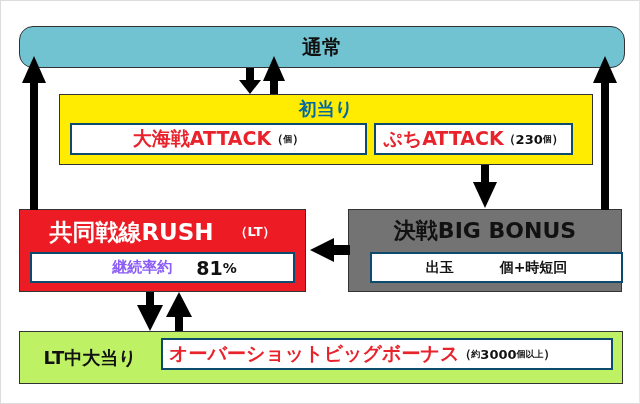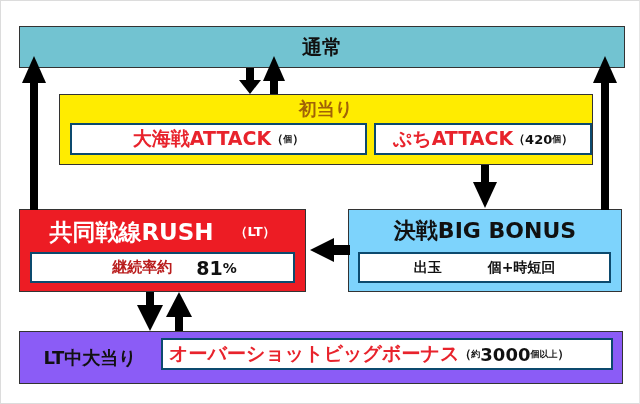--- a/index.html
+++ b/index.html
@@ -16,69 +16,69 @@
   .red { color: #e8232c; }
   .small { font-size: 12px; color: #111; }
   .xs { font-size: 9px; color: #111; }
   .arrow { position: absolute; }
 </style>
 </head>
 <body>
 
 <div class="frame"></div>
 
-<div class="box center" style="left:19px; top:26px; width:606px; height:42px; background:#72c3d1;">
+<div class="box center" style="left:19px; top:26px; width:606px; height:42px; background:#72c3d1;border-radius:14px;">
   <span style="font-size:20px; color:#111;">通常</span>
 </div>
 
 <div class="box" style="left:59px; top:94px; width:534px; height:71px; background:#ffec00;">
-  <div class="center" style="position:absolute; left:0; right:0; top:2px; height:24px; font-size:18px; color:#a16207;">初当り</div>
+  <div class="center" style="position:absolute; left:0; right:0; top:2px; height:24px; font-size:18px; color:#0369a1;">初当り</div>
   <div class="inner" style="left:10px; top:28px; width:297px; height:32px;">
     <span class="red" style="font-size:19px;">大海戦ATTACK</span>
     <span class="small">（</span>
     <span class="xs">個</span>
     <span class="small">）</span>
   </div>
-  <div class="inner" style="left:314px; top:28px; width:218px; height:32px;">
+  <div class="inner" style="left:314px; top:28px; width:199px; height:32px;">
     <span class="red" style="font-size:19px;">ぷちATTACK</span>
     <span class="small">（</span>
-    <span class="small" style="font-size:13px;">420</span>
+    <span class="small" style="font-size:13px;">230</span>
     <span class="xs">個</span>
     <span class="small">）</span>
   </div>
 </div>
 
 <div class="box" style="left:19px; top:209px; width:287px; height:83px; background:#ed1c24;text-align:center;">
   <div class="center" style="position:absolute; left:0; right:0; top:4px; height:36px; color:#fff;">
     <span style="font-size:23px;">共同戦線RUSH</span>
     <span style="font-size:13px;margin-left:21px;">（LT）</span>
   </div>
   <div class="inner" style="left:10px; top:42px; width:265px; height:31px;">
-    <span style="font-size:15px; color:#b91c1c;margin-left:24px;">継続率約</span>
+    <span style="font-size:15px; color:#8b5cf6;margin-left:24px;">継続率約</span>
     <span style="font-size:19px; color:#111;padding-left:24px;">81</span>
     <span style="font-size:14px; color:#111;">%</span>
   </div>
 </div>
 
-<div class="box" style="left:348px; top:209px; width:274px; height:83px; background:#7dd3fc;">
+<div class="box" style="left:348px; top:209px; width:274px; height:83px; background:#737373;">
   <div class="center" style="position:absolute; left:0; right:0; top:4px; height:34px; font-size:22px; color:#111;">決戦BIG BONUS</div>
-  <div class="inner" style="left:9px; top:42px; width:253px; height:31px; color:#111;">
+  <div class="inner" style="left:21px; top:42px; width:253px; height:31px; color:#111;">
     <span style="font-size:14px;">出玉</span>
     <span style="font-size:14px;margin-left:46px;">個+時短</span>
     <span style="font-size:14px;">回</span>
   </div>
 </div>
 
-<div class="box" style="left:19px; top:331px; width:604px; height:53px; background:#8b5cf6;">
+<div class="box" style="left:19px; top:331px; width:604px; height:53px; background:#bef264;">
   <div class="center" style="position:absolute; left:4px; top:0; width:132px; height:51px; font-size:18px; color:#111;">LT中大当り</div>
   <div class="inner" style="left:141px; top:6px; width:452px; height:32px; justify-content:flex-start; padding-left:6px;">
     <span class="red" style="font-size:19px;">オーバーショットビッグボーナス</span>
     <span class="small">（</span>
     <span class="xs">約</span>
-    <span class="small" style="font-size:18px;">3000</span>
+    <span class="small" style="font-size:13px;">3000</span>
     <span class="xs">個以上</span>
     <span class="small">）</span>
   </div>
 </div>
 
 <svg class="arrow" width="640" height="404" style="left:0; top:0; pointer-events:none;">
   <g fill="#000">
 
     <g>
       <rect x="30" y="82" width="8" height="128"></rect>

